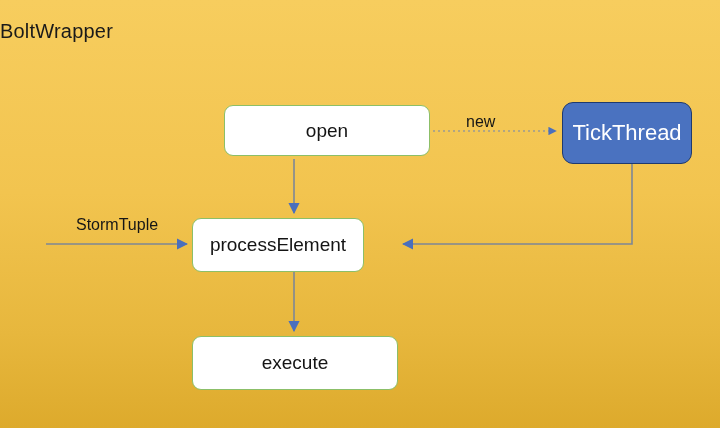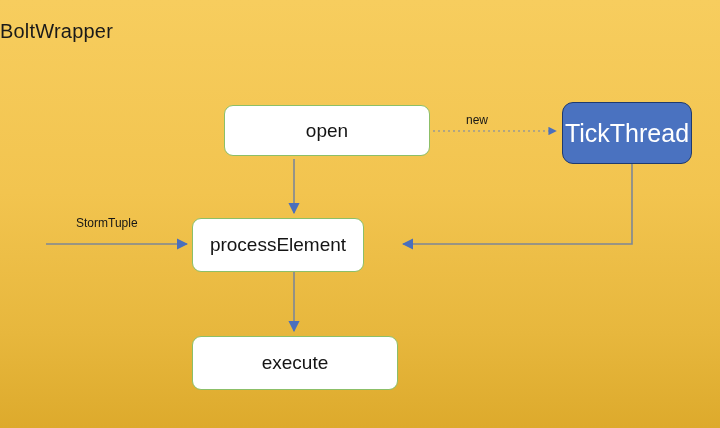--- a/index.html
+++ b/index.html
@@ -45,31 +45,31 @@
   .node-white {
     background: #ffffff;
     border: 1.6px solid #8cbf68;
     color: #141414;
     font-size: 19px;
   }
   .node-blue {
     background: #4a72c0;
     border: 1.6px solid #1f3a6e;
     color: #ffffff;
-    font-size: 25px;
+    font-size: 22px;
     border-radius: 11px;
   }
   #node-open      { left: 192px; top: 105px; width: 206px; height: 51px; margin-left: 32px; }
   #node-process   { left: 192px; top: 218px; width: 172px; height: 54px; }
   #node-execute   { left: 192px; top: 336px; width: 206px; height: 54px; text-align: center; }
   #node-tickthread{ left: 562px; top: 102px; width: 130px; height: 62px; }
 
   .edge-label {
     position: absolute;
-    font-size: 12px;
+    font-size: 16px;
     color: #161616;
     white-space: nowrap;
   }
   #label-new          { left: 466px; top: 113px; }
   #label-stormtuple   { left: 76px;  top: 216px; }
   #label-streamrecord { left: 466px; top: 256px; }
 </style>
 </head>
 <body>
 

